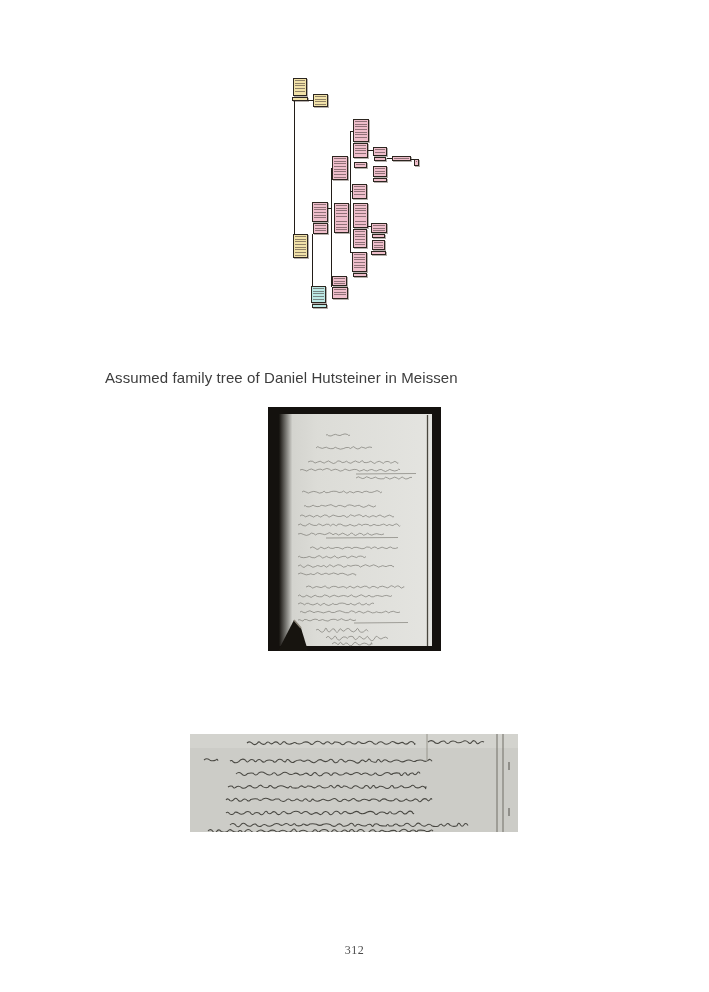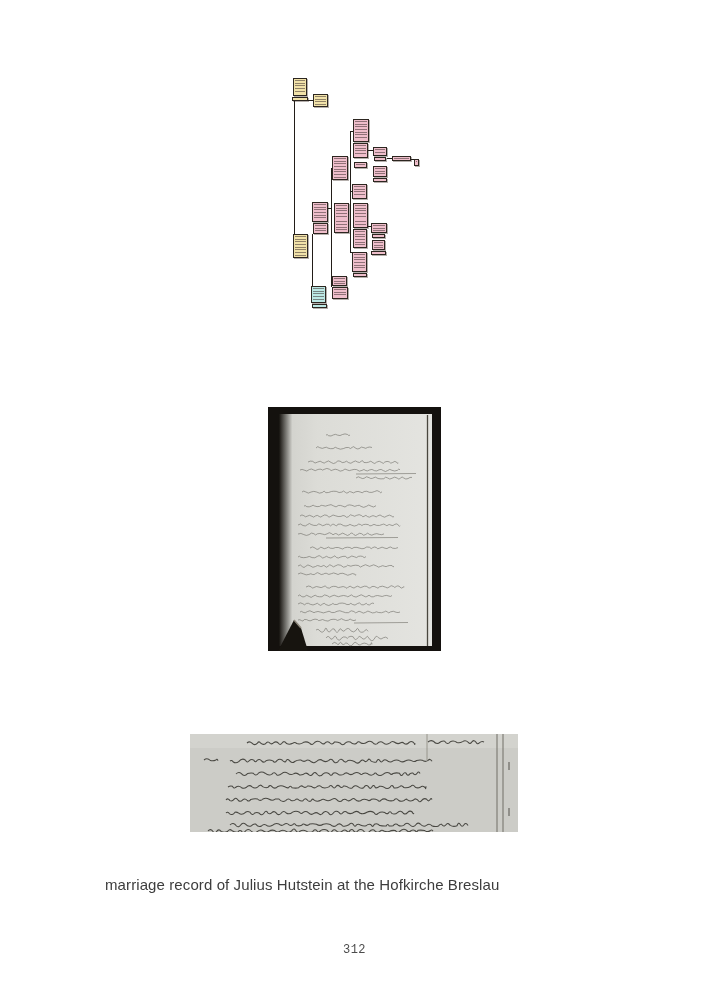--- a/index.html
+++ b/index.html
@@ -28,21 +28,21 @@
   #cap-tree{top:369px;}
   #cap-cert{top:696px;}
   #cap-marriage{top:876px;}
 
   
   .pagenum{
     position:absolute;
     top:943px;
     left:0; right:0;
     text-align:center;
-    font-family:Liberation Mono, monospace;
+    font-family:Liberation Serif, serif;
     font-size:12px;
     color:#4c4c4c;
     letter-spacing:0.5px;
   }
 
   
   .tree{
     position:absolute;
     left:290px; top:76px;
     width:132px; height:234px;
@@ -123,20 +123,21 @@
       <div class="tline" style="left: 60px; top: 55px; width: 3px; height: 1px;"></div>
       <div class="tline" style="left: 60px; top: 115px; width: 3px; height: 1px;"></div>
       <div class="tline" style="left: 60px; top: 176px; width: 2px; height: 1px;"></div>
       <div class="tline" style="left: 97px; top: 82px; width: 5px; height: 1px;"></div>
       <div class="tline" style="left: 121px; top: 83px; width: 3px; height: 1px;"></div>
       <div class="tline" style="left: 78px; top: 74px; width: 5px; height: 1px;"></div>
       <div class="tline" style="left: 78px; top: 150px; width: 3px; height: 1px;"></div>
       <div class="tline" style="left: 22px; top: 158px; width: 1px; height: 52px;"></div>
     </div>
 
+  <div class="caption" id="cap-tree">Assumed family tree of Daniel Hutsteiner in Meissen</div>
 
   <svg class="scan" id="cert-scan" width="173" height="244">
     <defs>
       <linearGradient id="gPage" x1="0" y1="0" x2="1" y2="0">
         <stop offset="0" stop-color="#cfcfca"></stop>
         <stop offset="0.25" stop-color="#dcdcd7"></stop>
         <stop offset="1" stop-color="#e4e4e0"></stop>
       </linearGradient>
       <linearGradient id="gGutter" x1="0" y1="0" x2="1" y2="0">
         <stop offset="0" stop-color="#15120e"></stop>
@@ -194,17 +195,16 @@
         <path d="M40 27 Q41.6 25.7 43.3 28.0 Q46.0 29.8 48.7 27.7 Q52.0 23.6 55.4 26.1 Q57.2 29.5 59.1 26.8 Q61.4 24.6 63.7 26.1 Q65.3 29.2 67.0 26.5 Q69.3 24.2 71.6 26.8 Q73.8 29.5 76.0 26.7 Q79.4 25.2 82.9 26.9 Q84.9 29.7 86.9 26.6 Q89.5 24.4 92.1 26.0 Q93.9 28.5 95.6 27.7 Q97.4 24.0 99.2 26.4 Q102.0 30.0 104.7 27.5 Q107.8 25.6 111.0 26.1 Q114.0 28.6 116.9 26.2 Q119.1 25.6 121.3 27.8 Q124.1 29.8 126.9 27.2 Q129.9 24.2 132.9 26.8 Q135.9 28.7 138.9 26.4 Q140.7 24.4 142.5 26.0 Q145.1 30.4 147.8 27.8 Q150.3 23.8 152.8 26.1 Q155.4 29.9 157.9 26.5 Q161.4 25.5 164.9 27.8 Q167.3 30.3 169.8 28.0 Q172.0 24.8 174.3 26.9 Q176.0 28.6 177.7 26.2 Q179.4 23.7 181.1 27.1 Q183.7 28.7 186.4 27.9 Q188.0 23.9 189.7 26.5 Q191.3 29.2 192.9 26.8 Q194.7 25.0 196.5 26.2 Q199.8 29.5 203.1 26.9 Q206.6 25.0 210.0 27.1 Q212.6 28.7 215.2 27.0 Q218.6 25.2 222.0 26.9 Q224.3 28.4 226.6 26.5 Q229.4 25.8 232.2 26.2 Q235.1 28.5 238.1 26.4 Q240.1 24.0 242.0 27.2" fill="none" stroke="#373530" stroke-width="1.05" stroke-opacity="0.88"></path>
         <path d="M46 40 Q48.7 37.3 51.4 39.7 Q54.4 43.3 57.5 39.6 Q60.4 38.7 63.3 39.2 Q65.8 42.7 68.4 39.2 Q71.7 36.8 75.1 39.2 Q78.4 42.0 81.7 40.4 Q84.3 37.0 86.9 41.0 Q89.3 41.7 91.7 39.6 Q94.6 37.2 97.6 39.1 Q100.5 41.4 103.4 39.9 Q106.5 37.9 109.5 40.9 Q112.4 41.4 115.4 39.2 Q117.3 38.8 119.1 40.9 Q121.1 42.6 123.1 39.6 Q125.3 37.2 127.4 40.5 Q130.1 43.4 132.8 40.1 Q136.0 37.6 139.1 39.8 Q141.2 43.2 143.2 39.2 Q145.8 37.8 148.4 40.4 Q151.0 41.6 153.5 40.4 Q155.6 38.2 157.6 39.2 Q160.9 42.1 164.2 39.2 Q166.8 37.8 169.5 39.4 Q171.1 41.3 172.7 39.8 Q176.1 37.9 179.4 40.8 Q181.6 41.9 183.8 40.2 Q185.3 38.0 186.8 40.1 Q189.9 42.8 193.0 40.3 Q196.4 37.4 199.8 39.3 Q201.5 41.4 203.1 39.4 Q206.3 38.5 209.5 39.2 Q211.2 43.1 212.8 40.5 Q214.3 38.0 215.9 39.0 Q217.8 43.0 219.8 39.9 Q221.3 38.7 222.8 39.0 Q225.1 42.3 227.3 39.0 Q228.7 36.8 230.0 39.5" fill="none" stroke="#373530" stroke-width="1.05" stroke-opacity="0.88"></path>
         <path d="M38 53 Q40.2 51.6 42.4 52.3 Q44.0 55.1 45.5 53.5 Q48.6 50.9 51.6 53.7 Q54.1 54.9 56.5 53.2 Q59.3 50.3 62.1 52.8 Q65.0 55.2 67.9 52.8 Q70.3 49.6 72.6 52.6 Q75.4 54.3 78.1 53.3 Q79.9 50.4 81.7 52.4 Q84.8 55.8 87.9 52.4 Q91.3 50.9 94.7 52.7 Q96.6 54.2 98.6 53.8 Q100.3 50.7 102.1 53.7 Q105.4 54.5 108.6 53.8 Q110.9 50.6 113.2 52.7 Q115.4 54.4 117.6 52.0 Q119.7 51.7 121.7 52.6 Q124.4 55.2 127.1 52.5 Q129.7 50.4 132.2 53.5 Q135.6 54.6 138.9 52.9 Q140.7 50.2 142.4 52.6 Q144.2 55.6 146.0 52.5 Q147.9 50.3 149.7 52.4 Q151.7 54.7 153.6 52.0 Q155.3 51.7 157.0 52.6 Q159.5 54.9 162.1 54.0 Q165.0 50.2 168.0 52.6 Q170.8 55.1 173.6 53.8 Q175.9 50.1 178.2 52.3 Q180.2 56.3 182.2 52.6 Q183.8 49.9 185.4 53.8 Q187.4 54.2 189.5 52.3 Q191.9 51.8 194.4 53.4 Q197.3 55.7 200.2 53.1 Q202.2 49.7 204.1 54.0 Q206.9 54.4 209.7 52.6 Q211.8 50.7 213.9 53.6 Q217.3 54.3 220.7 52.5 Q223.0 49.7 225.3 53.2 Q227.7 54.5 230.2 53.3 Q232.8 50.9 235.4 53.8 Q235.7 56.3 236.0 52.3" fill="none" stroke="#373530" stroke-width="1.05" stroke-opacity="0.88"></path>
         <path d="M36 66 Q38.0 63.5 40.0 66.6 Q42.1 67.8 44.2 65.1 Q46.4 62.9 48.6 66.8 Q50.7 68.2 52.7 65.9 Q55.0 63.9 57.3 66.5 Q59.1 67.9 60.8 65.4 Q64.2 64.5 67.6 65.0 Q70.2 67.7 72.9 65.0 Q76.0 63.3 79.2 65.3 Q82.2 67.2 85.2 65.1 Q87.1 64.8 88.9 65.0 Q92.3 69.1 95.7 66.6 Q98.4 63.5 101.2 66.6 Q103.3 67.3 105.3 65.8 Q107.0 64.2 108.7 65.8 Q110.8 67.4 112.9 66.8 Q115.3 62.8 117.8 66.5 Q119.6 68.3 121.4 66.3 Q122.9 63.9 124.4 66.4 Q127.6 68.0 130.7 66.3 Q133.1 64.4 135.5 66.1 Q139.0 67.6 142.4 65.1 Q144.6 63.7 146.7 65.6 Q149.7 69.4 152.7 65.8 Q155.0 64.6 157.2 66.4 Q159.6 67.7 162.0 65.2 Q163.5 63.6 165.1 65.4 Q167.8 68.0 170.5 66.7 Q173.6 64.6 176.8 65.7 Q179.1 67.8 181.4 65.3 Q184.6 64.4 187.7 66.1 Q189.4 68.3 191.1 66.2 Q194.0 63.7 197.0 66.0 Q200.4 67.5 203.7 66.5 Q206.1 63.1 208.4 66.2 Q211.4 68.3 214.4 66.4 Q215.9 64.2 217.5 65.8 Q220.3 68.0 223.1 66.3 Q225.8 63.3 228.4 66.7 Q229.9 68.9 231.5 66.6 Q234.1 63.5 236.7 65.3 Q238.5 68.4 240.3 65.3 Q241.1 63.9 242.0 65.4" fill="none" stroke="#373530" stroke-width="1.05" stroke-opacity="0.88"></path>
         <path d="M36 79 Q37.7 77.1 39.4 79.6 Q42.2 82.1 45.0 78.2 Q46.8 77.8 48.7 79.2 Q52.1 81.7 55.5 78.3 Q57.6 76.8 59.8 78.1 Q62.2 82.3 64.7 79.0 Q67.0 77.7 69.4 79.3 Q71.9 82.4 74.3 78.7 Q76.1 75.7 78.0 79.1 Q79.9 80.6 81.9 78.6 Q84.5 76.1 87.1 80.0 Q89.0 81.5 90.9 79.5 Q93.6 75.7 96.2 79.0 Q99.4 81.0 102.6 78.1 Q106.1 76.4 109.5 78.2 Q111.2 80.5 112.9 78.6 Q115.8 76.3 118.6 78.8 Q121.2 81.6 123.9 79.4 Q126.2 77.7 128.5 79.6 Q130.3 81.4 132.1 79.9 Q135.3 75.6 138.5 78.9 Q140.7 82.3 142.9 79.5 Q145.9 75.8 148.9 78.3 Q150.9 81.7 153.0 78.5 Q155.4 76.3 157.8 79.1 Q161.1 80.6 164.4 78.0 Q167.3 76.3 170.1 79.3 Q173.5 80.6 176.9 78.3 Q180.4 76.4 183.9 78.5 Q186.0 81.8 188.1 79.4 Q191.5 77.1 194.9 78.6 Q196.6 80.3 198.3 79.2 Q200.0 76.1 201.8 79.4 Q204.8 81.1 207.8 78.3 Q210.7 75.6 213.6 79.5 Q215.7 80.8 217.7 78.3 Q220.0 76.2 222.2 78.0 Q223.1 80.4 224.0 79.2" fill="none" stroke="#373530" stroke-width="1.05" stroke-opacity="0.88"></path>
         <path d="M40 91 Q43.2 87.6 46.5 92.0 Q48.6 94.1 50.7 91.0 Q53.1 87.8 55.5 90.2 Q58.5 93.5 61.5 91.7 Q63.6 89.4 65.7 90.1 Q68.6 93.6 71.5 92.0 Q73.6 89.6 75.8 90.9 Q79.1 93.5 82.4 91.3 Q85.7 88.6 89.0 90.1 Q91.5 92.5 94.1 90.4 Q96.6 88.4 99.1 90.9 Q100.9 92.2 102.8 90.6 Q104.5 88.5 106.3 91.6 Q109.0 92.3 111.6 91.3 Q113.3 89.3 114.9 90.5 Q117.3 92.5 119.7 90.1 Q123.1 89.5 126.5 90.2 Q129.8 92.5 133.2 90.2 Q136.6 89.4 140.1 90.4 Q143.3 93.8 146.5 91.3 Q149.6 88.1 152.7 92.0 Q155.8 92.7 158.9 90.8 Q161.1 87.9 163.3 90.4 Q164.8 93.8 166.4 90.9 Q168.4 89.7 170.4 91.0 Q173.2 92.4 176.0 91.8 Q178.4 89.7 180.8 90.6 Q182.6 94.3 184.4 90.3 Q187.1 88.8 189.8 91.6 Q193.0 92.3 196.2 92.0 Q197.7 88.9 199.2 92.0 Q201.2 92.2 203.1 91.7 Q205.6 88.6 208.2 91.2 Q211.0 92.9 213.9 91.1 Q217.0 87.6 220.1 91.0 Q223.2 94.4 226.3 90.2 Q228.2 88.2 230.2 90.0 Q233.3 93.5 236.5 91.4 Q239.2 88.9 241.8 91.7 Q245.2 93.3 248.6 91.9 Q250.1 89.7 251.6 90.3 Q253.9 93.8 256.2 90.5 Q258.2 88.3 260.2 91.4 Q263.6 93.2 267.0 91.7 Q268.5 87.7 270.1 90.3 Q272.0 93.8 274.0 90.7 Q276.0 87.9 278.0 91.6" fill="none" stroke="#373530" stroke-width="1.05" stroke-opacity="0.88"></path>
         <path d="M18 97 Q20.6 93.9 23.2 97.7 Q24.8 100.4 26.4 97.7 Q28.8 94.2 31.1 97.4 Q34.3 98.9 37.4 97.5 Q39.6 94.4 41.7 96.4 Q44.9 98.7 48.0 98.0 Q49.7 95.6 51.4 97.0 Q53.1 99.7 54.9 97.6 Q58.0 93.7 61.1 97.0 Q64.4 100.3 67.6 97.4 Q70.5 94.8 73.4 97.0 Q76.1 99.3 78.8 97.4 Q81.8 95.4 84.8 96.6 Q87.6 99.1 90.4 96.9 Q93.6 95.2 96.7 97.7 Q99.4 99.2 102.1 96.4 Q103.9 93.7 105.6 96.2 Q107.8 100.0 109.9 97.2 Q113.1 95.2 116.3 97.1 Q119.6 99.5 122.9 97.4 Q124.9 94.4 126.8 96.7 Q128.7 99.2 130.5 96.6 Q134.0 94.6 137.5 96.5 Q139.7 100.1 141.9 97.4 Q144.0 94.7 146.1 96.6 Q149.3 100.0 152.5 96.9 Q154.7 95.1 156.8 97.0 Q158.6 99.3 160.3 96.1 Q162.0 94.6 163.7 96.9 Q165.8 99.6 167.8 96.8 Q171.1 93.7 174.4 97.9 Q176.7 99.8 179.1 97.9 Q181.5 95.1 184.0 96.0 Q186.7 99.4 189.5 97.7 Q191.7 95.1 193.9 97.0 Q196.4 98.2 198.8 97.6 Q202.2 95.8 205.5 96.6 Q207.9 100.0 210.3 96.9 Q213.3 94.0 216.4 96.1 Q218.9 99.2 221.4 96.4 Q223.1 95.5 224.8 96.4 Q226.5 99.0 228.1 96.3 Q231.4 95.8 234.7 96.6 Q237.6 98.7 240.4 96.5 Q241.7 95.2 243.0 97.1" fill="none" stroke="#373530" stroke-width="1.05" stroke-opacity="0.88"></path>
       </g>
   </svg>
 
-  <div class="caption" id="cap-marriage">marriage record of Julius Hutstein at the Hofkirche Breslau</div>
 
   <div class="pagenum">312</div>
 
 </div>
 
 </body></html>

